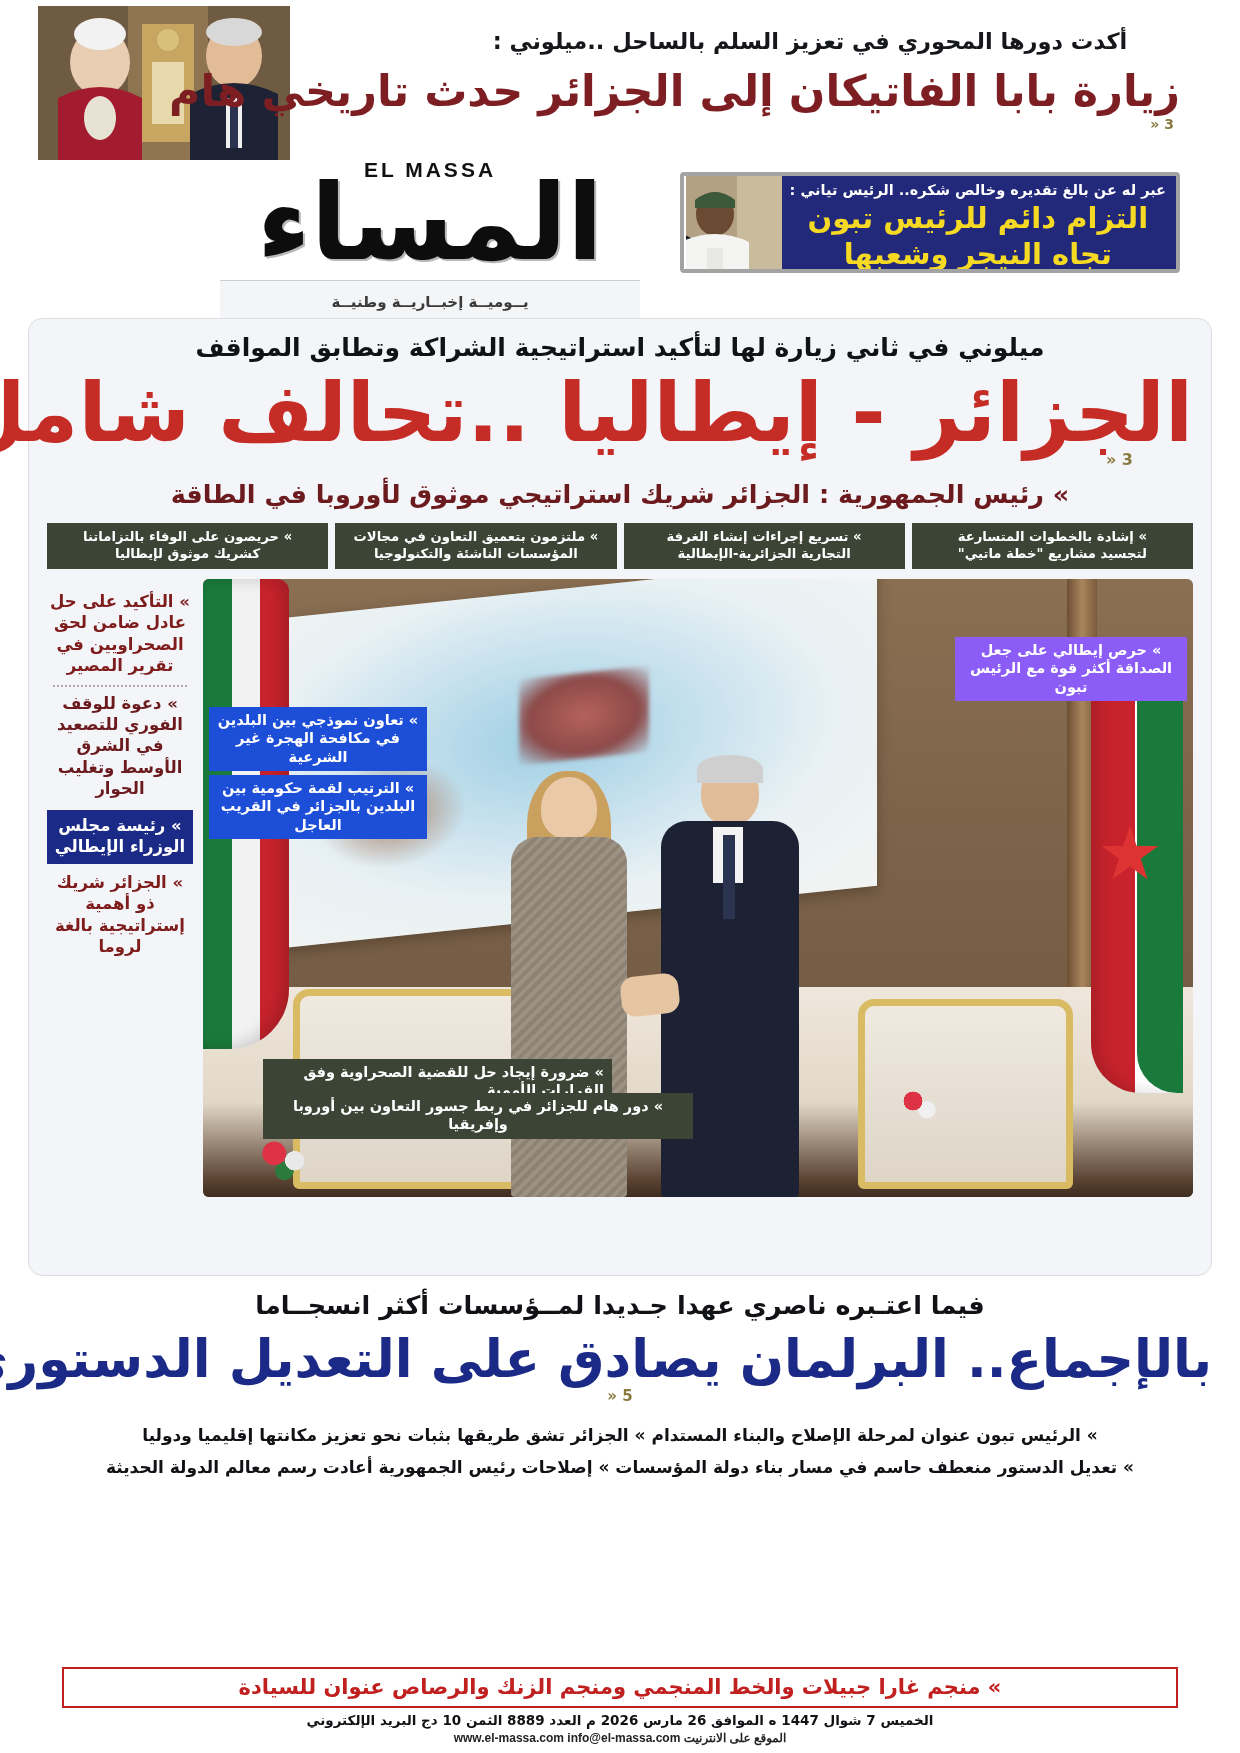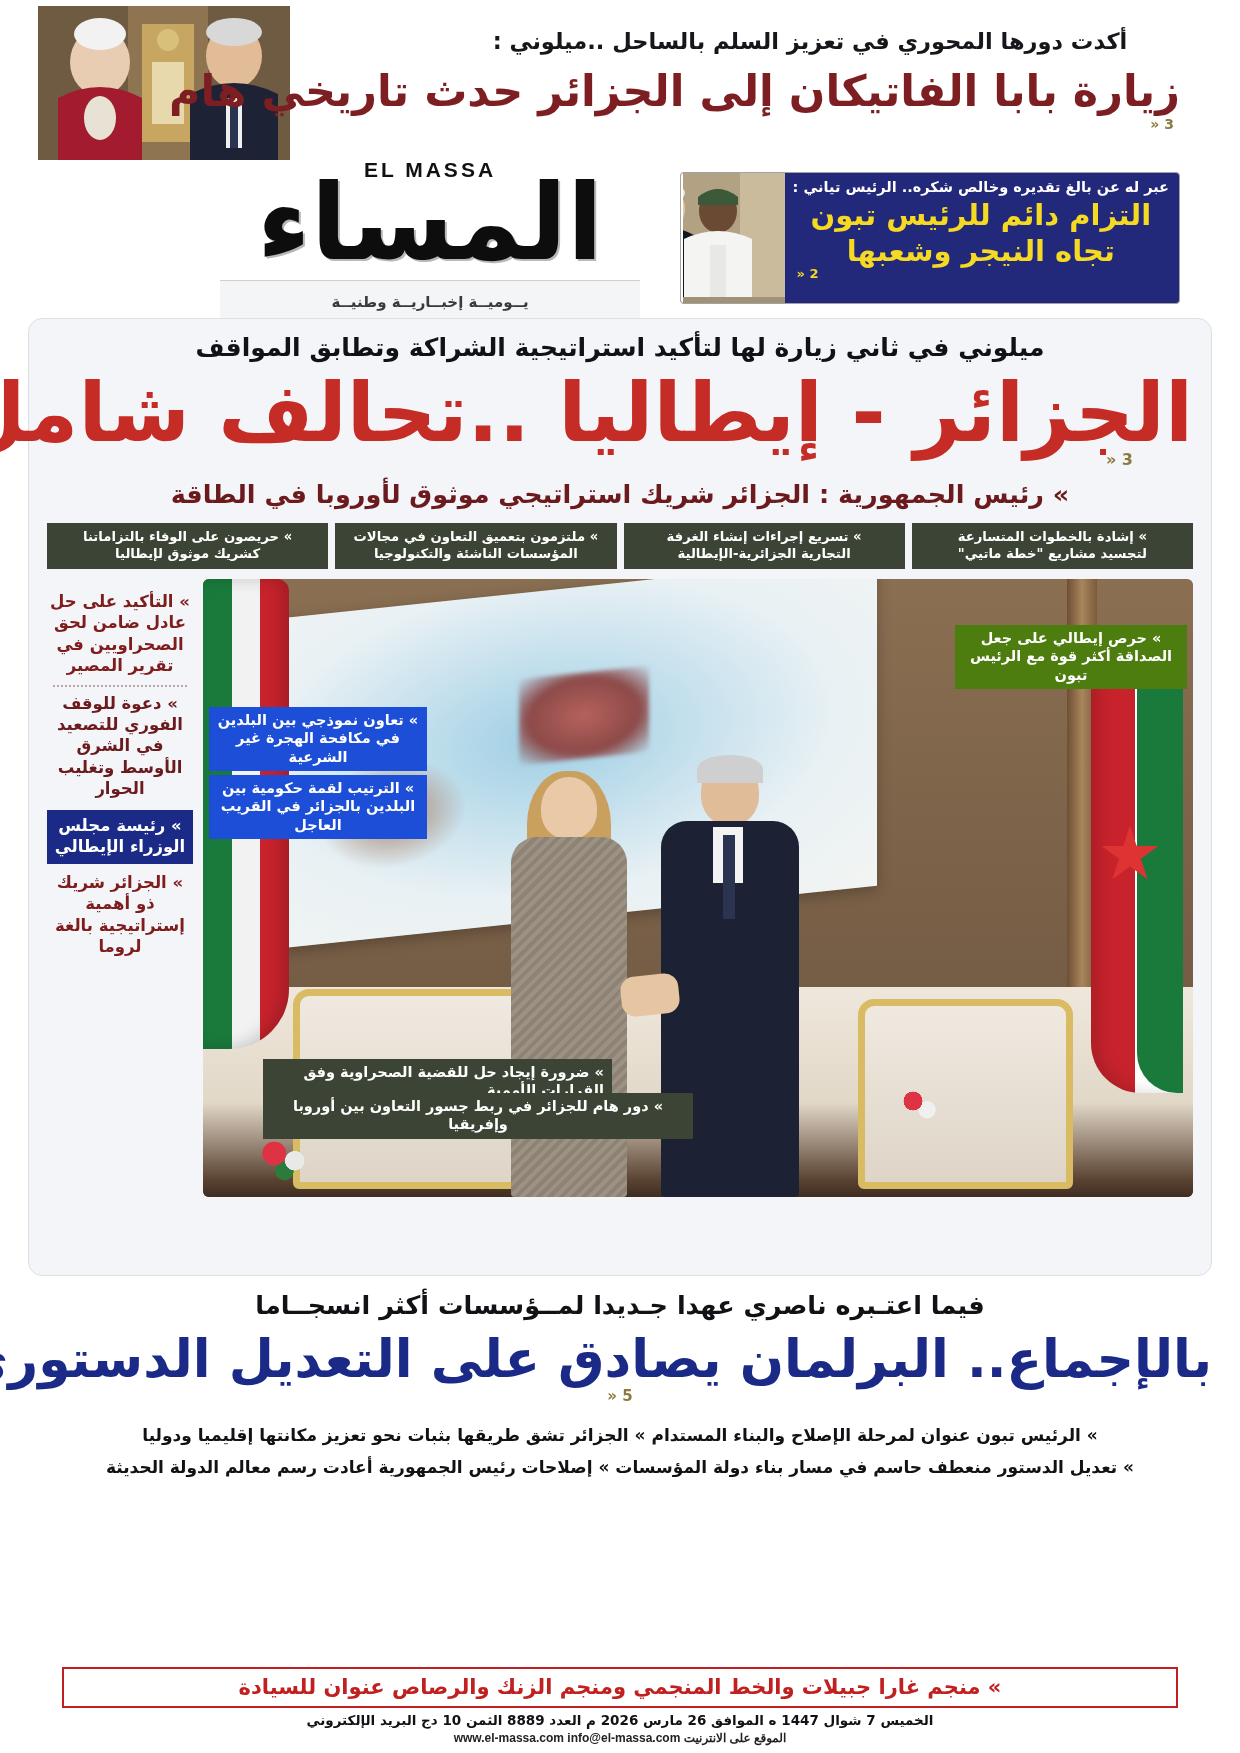--- a/index.html
+++ b/index.html
@@ -110,23 +110,23 @@
     padding: 12px 0;
     background: #f4f5f7;
   }
 
   
   .niger-box {
     position: absolute;
     right: 60px;
     top: 172px;
     width: 500px;
-    height: 132px;
+    height: 101px;
     background: #22287a;
-    border: 1px solid #a3a3a3;
+    border: 4px solid #a3a3a3;
     border-radius: 4px;
     overflow: hidden;
     display: flex;
     flex-direction: row;
   }
   .niger-photo {
     width: 163px;
     height: 100%;
     background: #a09276;
     border-left: 2px solid #fff;
@@ -381,21 +381,21 @@
 
   
   .callout {
     position: absolute;
     font-weight: bold;
     color: #ffffff;
     line-height: 1.28;
     letter-spacing: -0.2px;
     padding: 4px 8px 5px 8px;
   }
-  .co-dark  { background: #4d7c0f; }
+  .co-dark  { background: #8b5cf6; margin-top: 12px; }
   .co-red   { background: #1d4ed8; }
   .co-green { background: #3c4435; }
 
   .co-1 { right: 6px;  top: 46px;  width: 232px; font-size: 14.5px; text-align: center; }
   .co-2 { left: 6px;   top: 128px; width: 218px; font-size: 14.5px; text-align: center; }
   .co-3 { left: 6px;   top: 196px; width: 218px; font-size: 14.5px; text-align: center; }
   .co-4 { left: 60px;  bottom: 92px; width: 349px; font-size: 14.5px; text-align: right; }
   .co-5 { left: 60px;  bottom: 58px; width: 430px; font-size: 14.5px; text-align: center; }
 
   

